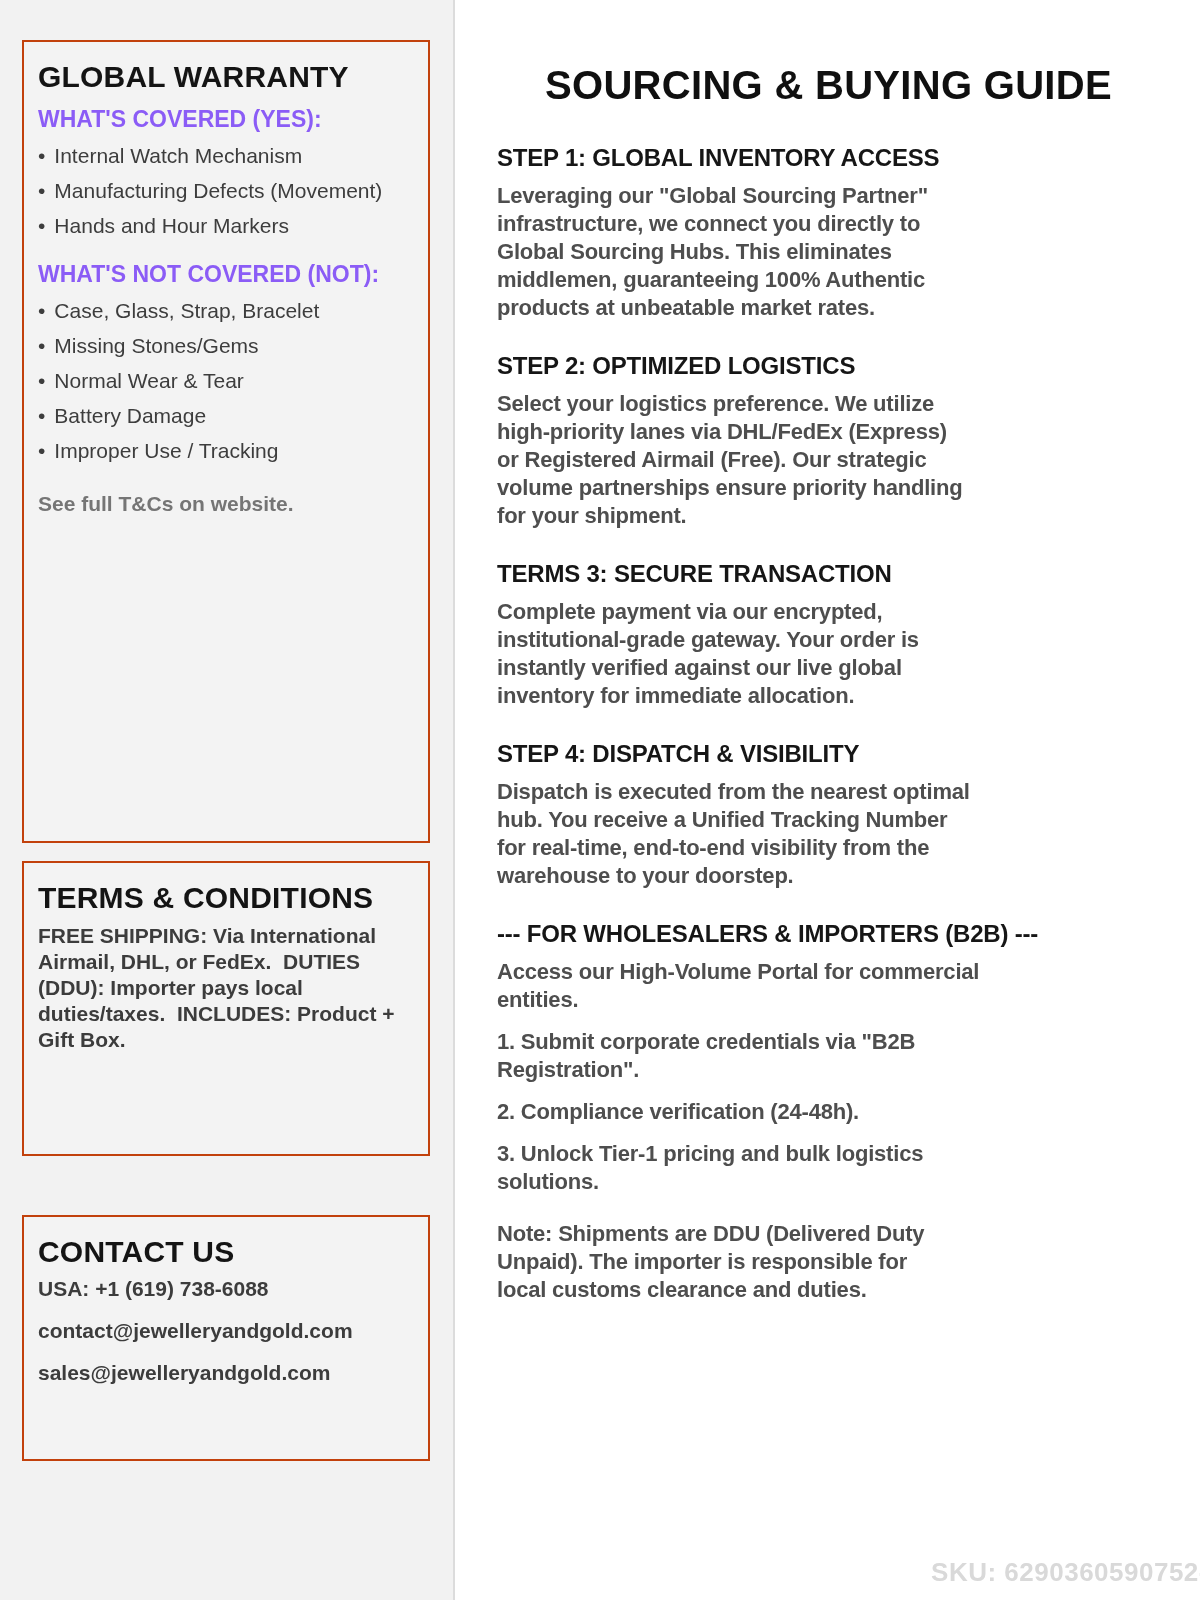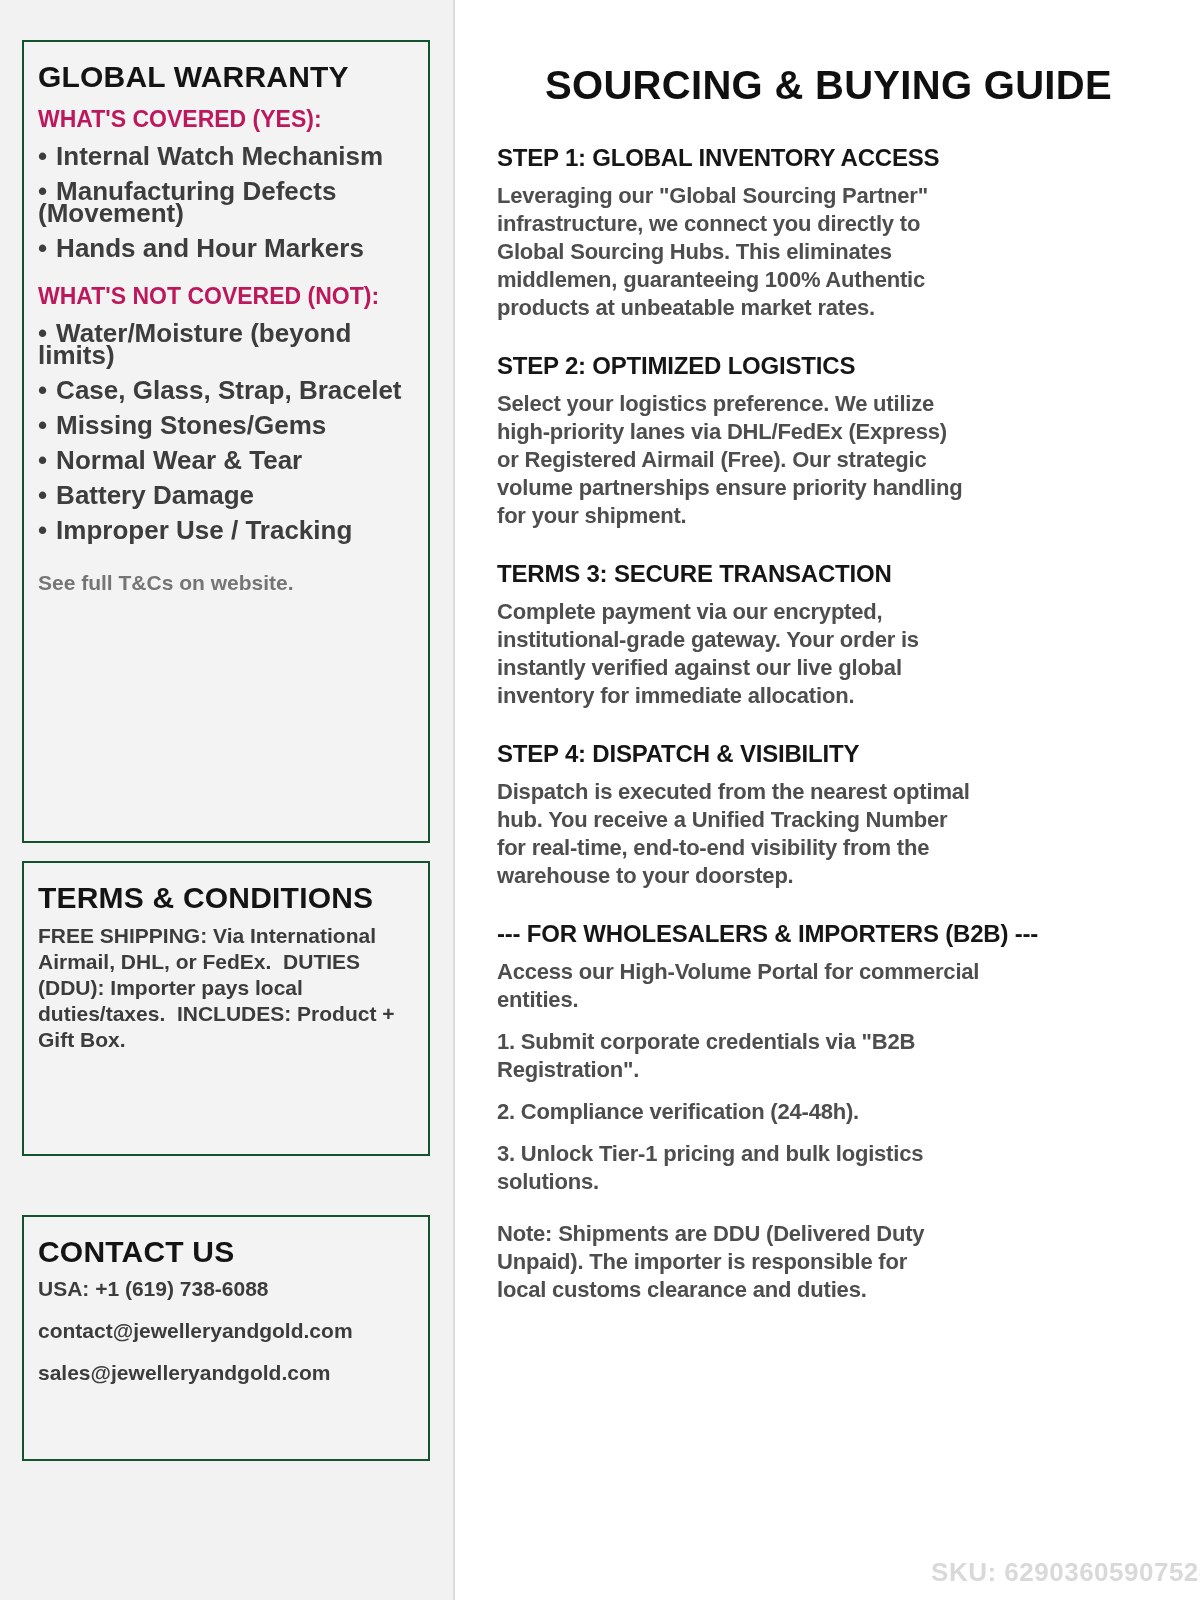--- a/index.html
+++ b/index.html
@@ -14,39 +14,39 @@
   
   .sidebar {
     position: absolute; left: 0; top: 0;
     width: 455px; height: 1600px;
     background: #f2f2f2;
     border-right: 2px solid #dcdcdc;
     box-sizing: border-box;
   }
   .box {
     position: absolute; left: 22px; width: 408px;
-    border: 2px solid #14532d;
+    border: 2px solid #c2410c;
     box-sizing: border-box;
     padding: 10px 26px 10px 14px;
     background: #f3f3f3;
   }
   .box-warranty { top: 40px;  height: 803px; }
   .box-terms    { top: 861px; height: 295px; }
   .box-contact  { top: 1215px; height: 246px; }
 
   .box h2 {
     margin: 8px 0 8px; font-size: 30px; font-weight: bold;
     color: #141414; letter-spacing: 0.2px;
   }
   .box h3 {
-    margin: 12px 0 12px; font-size: 23px; font-weight: bold; color: #be185d;
+    margin: 12px 0 12px; font-size: 23px; font-weight: bold; color: #8b5cf6;
   }
   .box ul { list-style: none; margin: 0 0 24px; padding: 0; }
   .box li {
-    font-size: 26px; font-weight: bold; color: #3d3d3d;
+    font-size: 21px; font-weight: normal; color: #3d3d3d;
     margin: 0 0 13px; line-height: 22px;
   }
   .box li::before { content: "•"; margin-right: 9px; color: #3d3d3d; }
   .footnote { font-size: 21px; font-weight: bold; color: #757575; margin: 30px 0 0; }
   .body-text {
     font-size: 21px; font-weight: bold; color: #3c3c3c;
     line-height: 26px; margin: 6px 0 0; white-space: pre-wrap;
   }
   .contact-line { font-size: 21px; font-weight: bold; color: #3c3c3c; margin: 0 0 18px; }
 
@@ -87,21 +87,20 @@
     <section class="box box-warranty">
       <h2>GLOBAL WARRANTY</h2>
       <h3>WHAT'S COVERED (YES):</h3>
       <ul>
         <li><span>Internal Watch Mechanism</span></li>
         <li><span>Manufacturing Defects (Movement)</span></li>
         <li><span>Hands and Hour Markers</span></li>
       </ul>
       <h3>WHAT'S NOT COVERED (NOT):</h3>
       <ul>
-        <li><span>Water/Moisture (beyond limits)</span></li>
         <li><span>Case, Glass, Strap, Bracelet</span></li>
         <li><span>Missing Stones/Gems</span></li>
         <li><span>Normal Wear &amp; Tear</span></li>
         <li><span>Battery Damage</span></li>
         <li><span>Improper Use / Tracking</span></li>
       </ul>
       <p class="footnote">See full T&amp;Cs on website.</p>
     </section>
 
     <section class="box box-terms">

